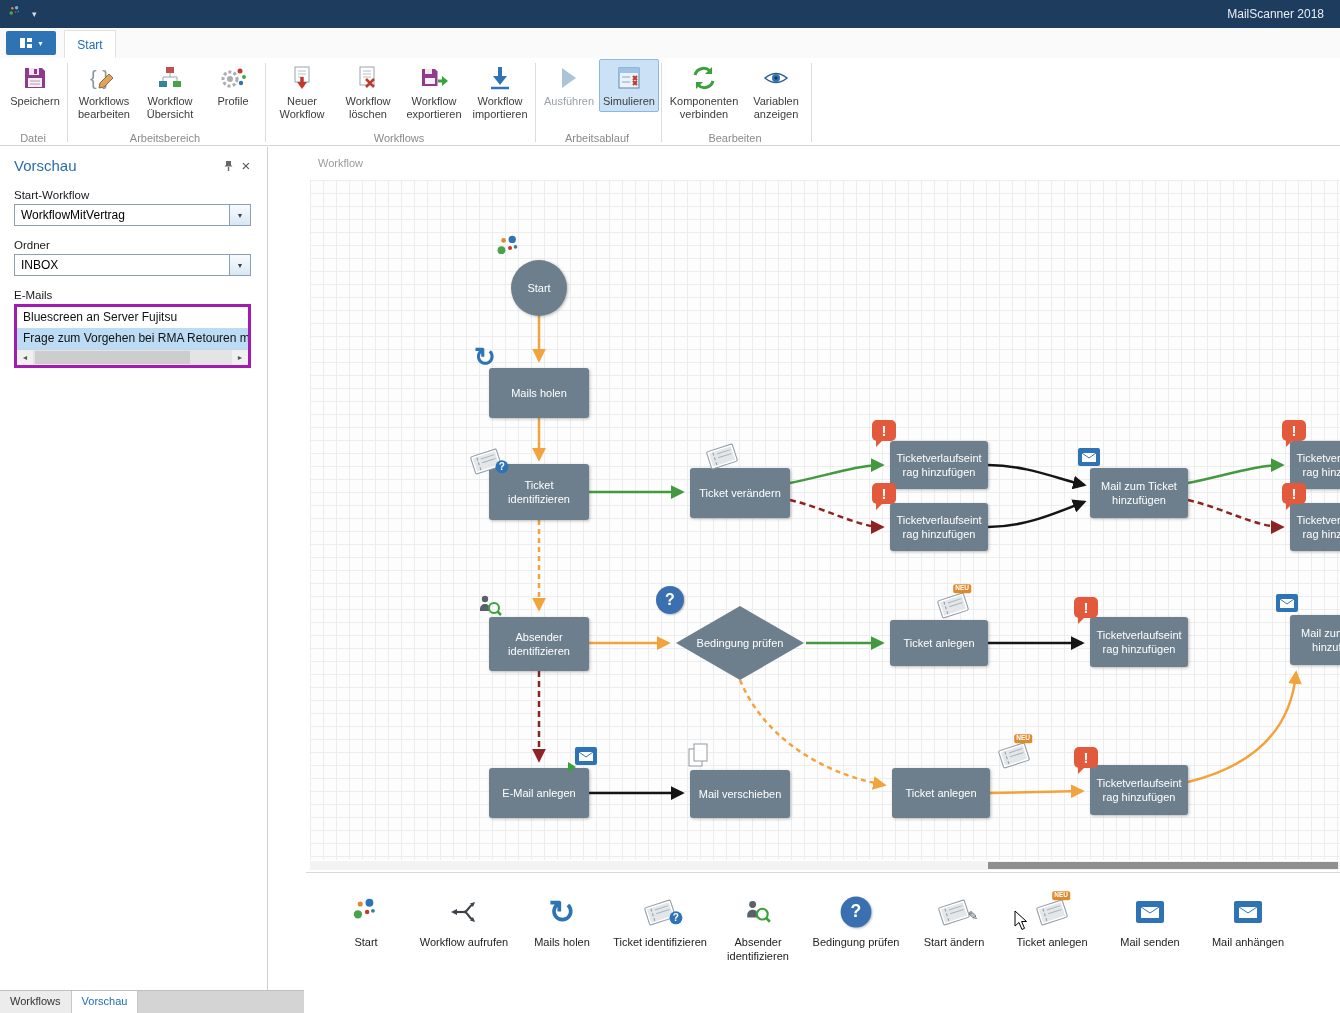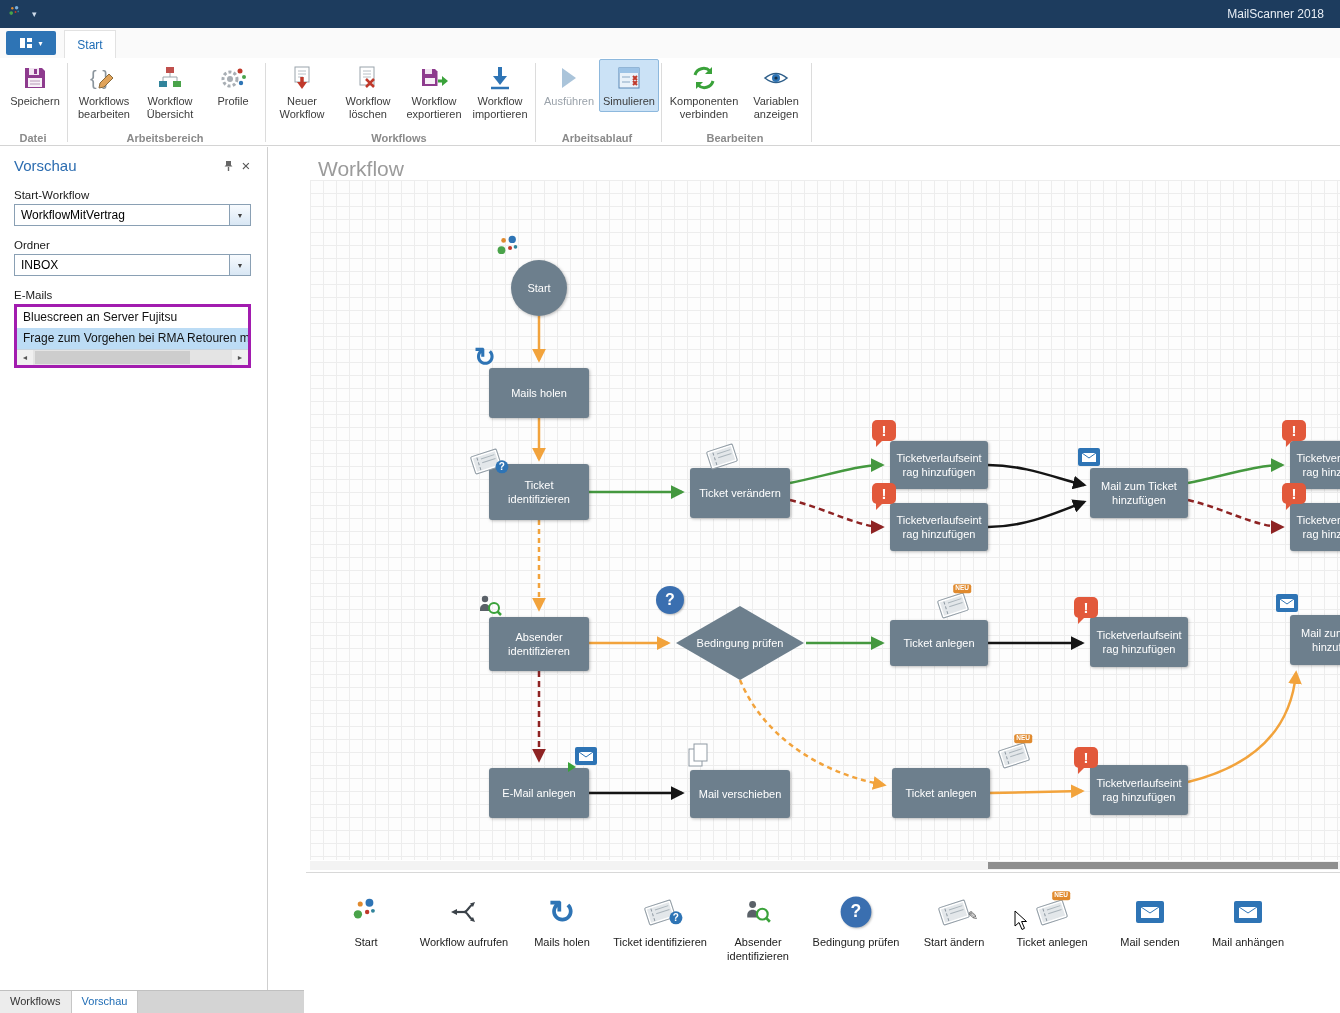--- a/index.html
+++ b/index.html
@@ -14,21 +14,21 @@
 
   
   #ribbon{position:absolute;left:0;top:28px;right:0;height:118px;background:#fff;border-bottom:1px solid #d4d4d4;box-sizing:border-box;}
   #tab-row{position:absolute;left:0;top:0;right:0;height:30px;background:#fafafa;}
   #app-menu{position:absolute;left:6px;top:3px;width:50px;height:24px;background:#2e74b5;border-radius:2px;display:flex;align-items:center;justify-content:center;gap:5px;cursor:default;}
   #app-menu::after{content:"▾";color:#fff;font-size:8px;}
   .ribbon-tab{position:absolute;left:64px;top:2px;height:28px;width:52px;background:#fff;border:1px solid #e2e2e2;border-bottom:none;display:flex;align-items:center;justify-content:center;font-size:12px;color:#1e6cb5;box-sizing:border-box;}
   #ribbon-body{position:absolute;left:0;top:30px;right:0;bottom:0;display:flex;align-items:stretch;padding-left:2px;}
   .rgroup{position:relative;display:flex;align-items:flex-start;padding:1px 3px 15px 3px;}
   .rgroup::after{content:"";position:absolute;right:0;top:5px;bottom:3px;width:1px;background:#dcdcdc;}
-  .rgroup-label{position:absolute;left:0;right:4px;bottom:1px;text-align:center;font-size:11px;color:#8a8a8a;font-weight:bold;}
+  .rgroup-label{position:absolute;left:0;right:4px;bottom:1px;text-align:center;font-size:11px;color:#8a8a8a;}
   .rbtn{width:62px;display:flex;flex-direction:column;align-items:center;gap:2px;padding:3px 1px;border:1px solid transparent;border-radius:2px;}
   .rbtn .ricon{height:30px;display:flex;align-items:center;justify-content:center;}
   .rbtn .rlabel{font-size:11px;color:#3c3c3c;text-align:center;line-height:1.15;}
   .rbtn.narrow{width:56px;}
   .rbtn.disabled .rlabel{color:#9aa2aa;}
   .rbtn.selected{background:#cbe2f6;border-color:#8db8dd;}
 
   
   #sidebar{position:absolute;left:0;top:147px;width:268px;bottom:0;background:#fff;border-right:1px solid #cfcfcf;box-sizing:border-box;}
   #sidebar-header{display:flex;align-items:center;padding:10px 12px 2px 14px;}
@@ -47,21 +47,21 @@
   .hs-btn{width:16px;display:flex;align-items:center;justify-content:center;color:#555;background:#f0f0f0;}
   .hs-btn.left::before{content:"◄";font-size:7px;}
   .hs-btn.right::before{content:"►";font-size:7px;}
   .hs-track{flex:1;position:relative;background:#e4e4e4;}
   .hs-thumb{position:absolute;left:2px;width:78%;top:1px;bottom:1px;background:#cdcdcd;}
   #sidebar-tabs{position:absolute;bottom:0;left:0;width:304px;height:22px;display:flex;background:#d4d4d4;border-top:1px solid #c0c0c0;}
   .stab{padding:4px 10px 0 10px;font-size:11px;background:#ececec;border-right:1px solid #c6c6c6;color:#333;box-sizing:border-box;}
   .stab.active{background:#fff;color:#1e6cb5;}
 
   
-  #wf-title{position:absolute;left:318px;top:157px;font-size:21px;color:#9b9b9b;}
+  #wf-title{position:absolute;left:318px;top:157px;font-size:11px;color:#9b9b9b;}
   #canvas{position:absolute;left:310px;top:180px;width:1030px;height:680px;background-color:#fdfdfd;overflow:hidden;
     background-image:linear-gradient(#ededed 1px,transparent 1px),linear-gradient(90deg,#ededed 1px,transparent 1px);
     background-size:13px 13px;}
   #edges{position:absolute;left:0;top:0;}
   .node{position:absolute;background:#6d7f8d;color:#fff;font-size:11px;border-radius:3px;display:flex;align-items:center;justify-content:center;
     text-align:center;padding:3px 5px;box-sizing:border-box;line-height:1.3;box-shadow:1px 1px 3px rgba(60,60,60,.35);overflow-wrap:anywhere;}
   .node.circle{border-radius:50%;}
   .node.diamond{clip-path:polygon(50% 0,100% 50%,50% 100%,0 50%);box-shadow:none;white-space:nowrap;padding:0 14px;}
   .mini{position:absolute;}
   .bubble{width:24px;height:21px;background:#e2593b;border-radius:5px;color:#fff;font-weight:bold;text-align:center;font-size:15px;line-height:21px;}

